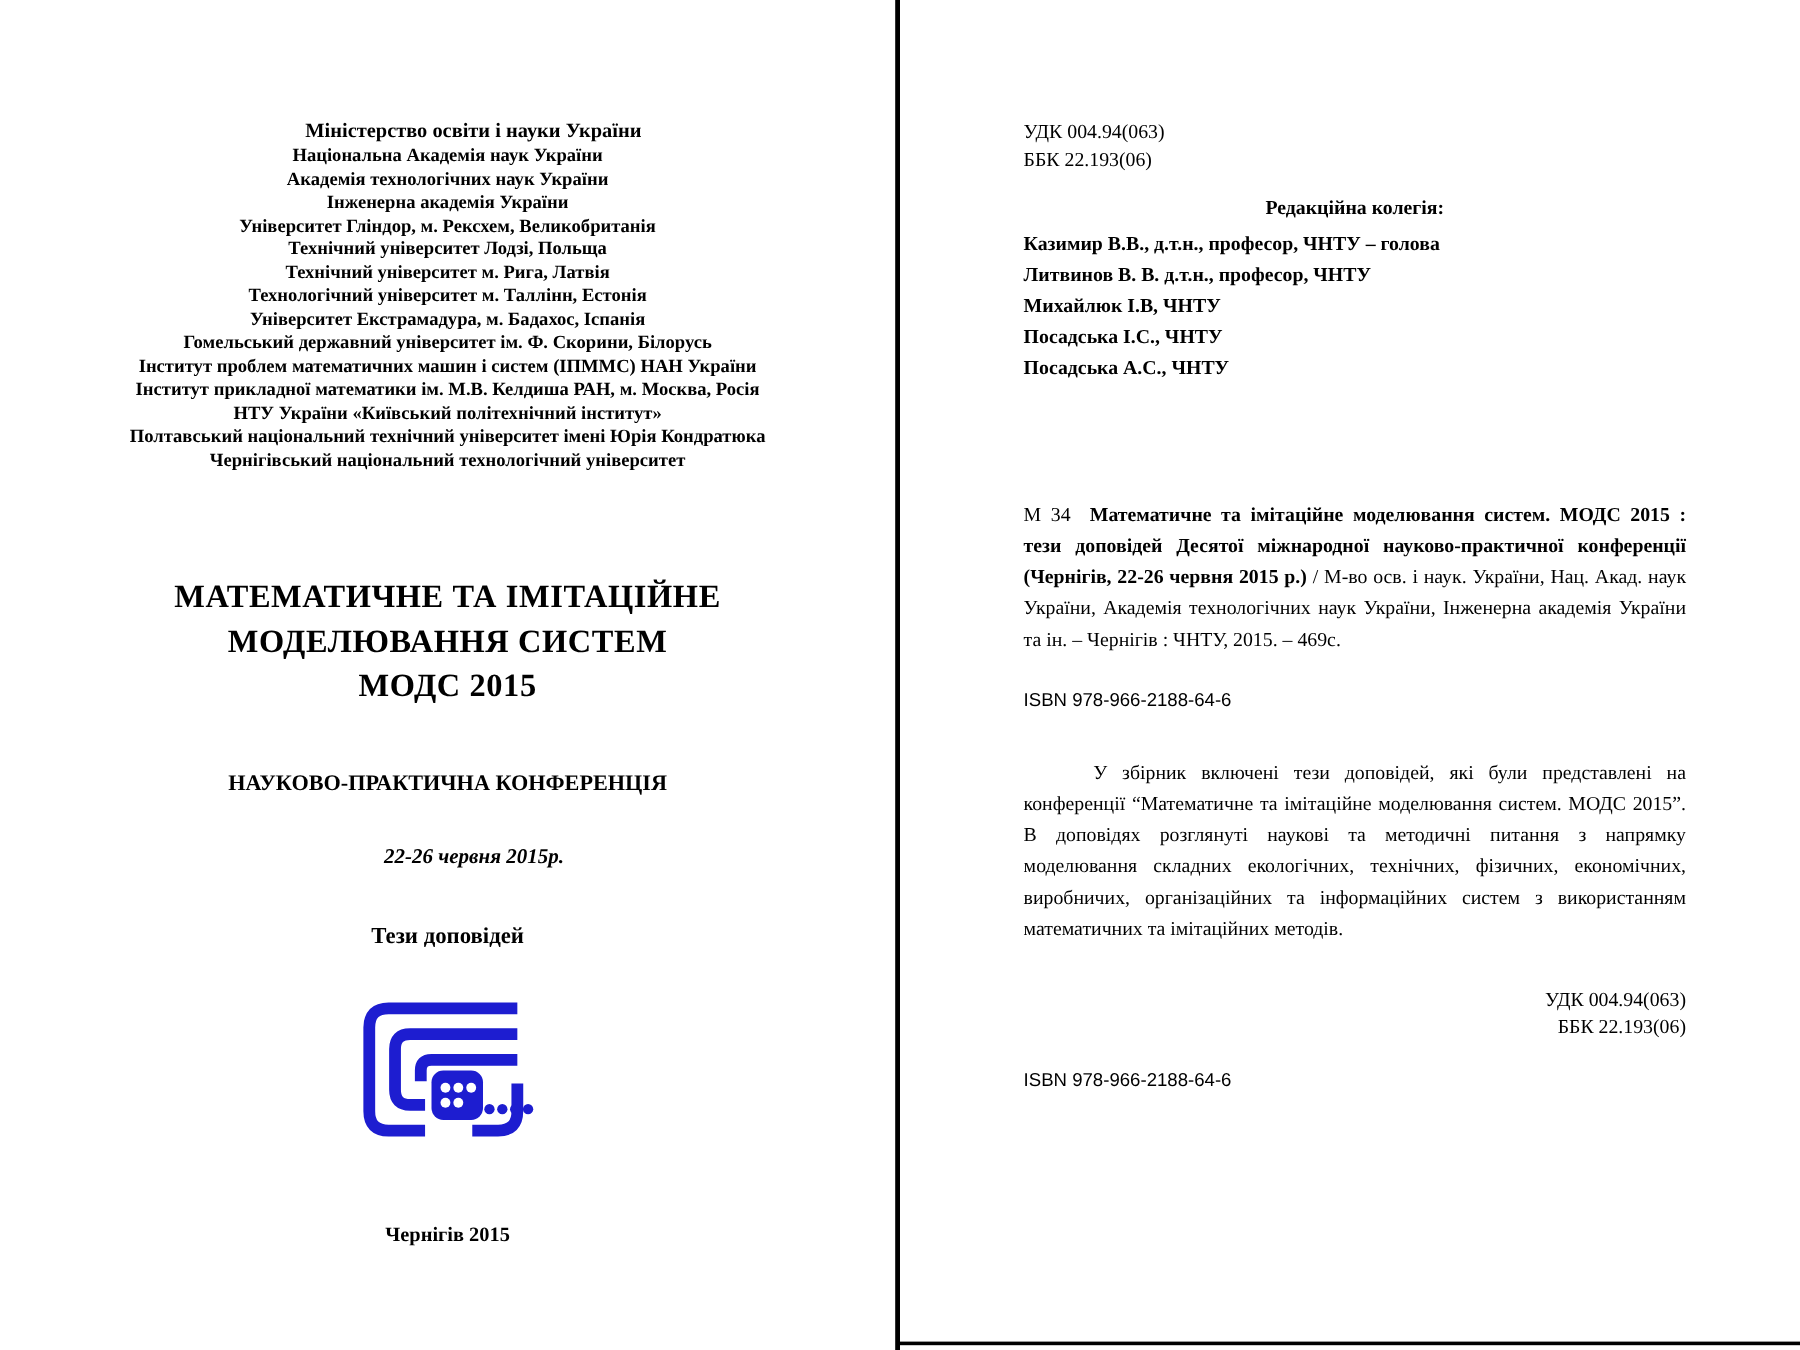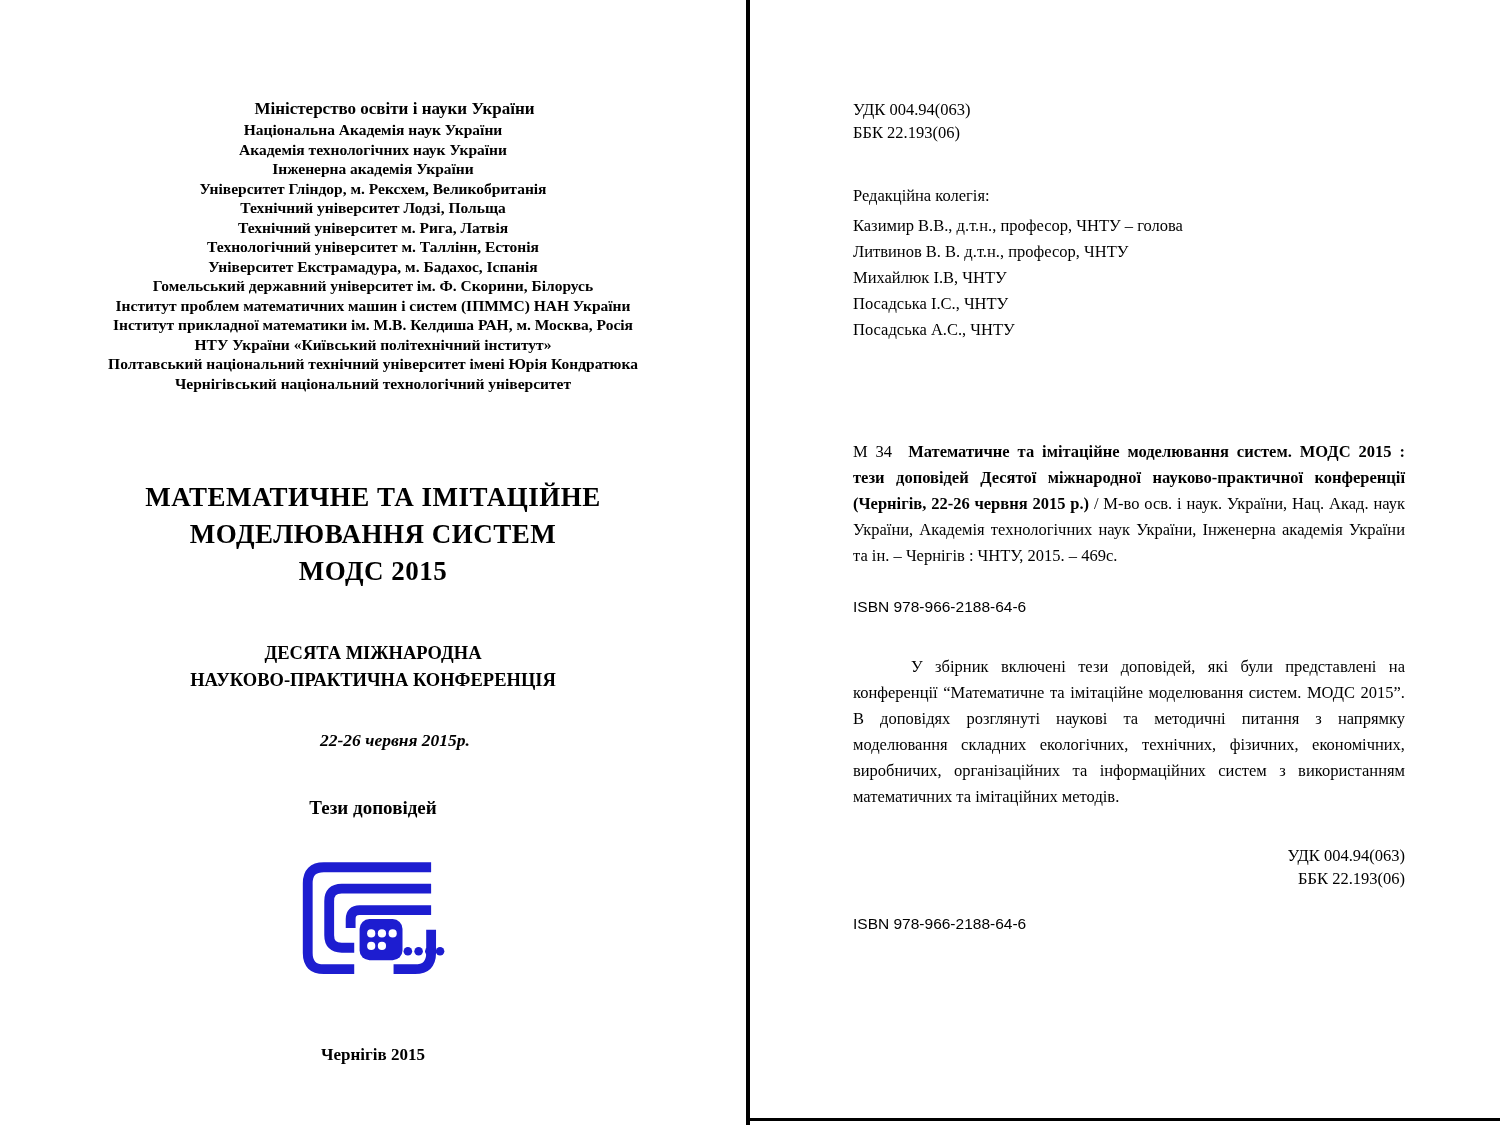--- a/index.html
+++ b/index.html
@@ -25,22 +25,22 @@
   .dates { margin-top: 36px; font-size: 17.5px; font-weight: bold; font-style: italic; padding-left: 44px; }
   .theses { margin-top: 46px; font-size: 19px; font-weight: bold; }
   .logo-wrap { margin-top: 26px; }
   .logo-wrap svg { width: 152px; height: 150px; }
   .city-year { margin-top: 46px; font-size: 17px; font-weight: bold; }
 
   
   .rp { font-size: 16.5px; line-height: 23px; }
   .codes-top { line-height: 23px; }
   .print-note { margin-top: 30px; text-align: justify; line-height: 26px; max-width: 552px; }
-  .ed-heading { margin-top: 40px; font-weight: normal; text-align: left; max-width: 552px; }
-  .editors { margin-top: 6px; line-height: 26px; }
+  .ed-heading { margin-top: 17px; font-weight: bold; text-align: center; max-width: 552px; }
+  .editors { margin-top: 6px; line-height: 26px; font-weight: bold; }
   .catalog { margin-top: 96px; text-align: justify; line-height: 26px; max-width: 556px; }
   .catalog .code { margin-right: 16px; }
   .catalog .cat-bold { font-weight: bold; }
   .isbn { margin-top: 26px; font-family: "Liberation Sans", sans-serif; font-size: 15.5px; }
   .abstract { margin-top: 36px; text-align: justify; line-height: 26px; max-width: 556px; text-indent: 58px; }
   .codes-bottom { margin-top: 34px; text-align: right; line-height: 23px; max-width: 556px; }
   .isbn2 { margin-top: 22px; font-family: "Liberation Sans", sans-serif; font-size: 15.5px; }
 </style>
 </head>
 <body>
@@ -66,21 +66,20 @@
       <div class="inst-line">Чернігівський національний технологічний університет</div>
     </div>
 
     <div class="main-title">
       <div>МАТЕМАТИЧНЕ ТА ІМІТАЦІЙНЕ</div>
       <div>МОДЕЛЮВАННЯ СИСТЕМ</div>
       <div>МОДС 2015</div>
     </div>
 
     <div class="subtitle">
-      <div>ДЕСЯТА МІЖНАРОДНА</div>
       <div>НАУКОВО-ПРАКТИЧНА КОНФЕРЕНЦІЯ</div>
     </div>
 
     <div class="dates">22-26 червня 2015р.</div>
     <div class="theses">Тези доповідей</div>
 
     <div class="logo-wrap">
       <svg viewBox="0 0 170 150">
         <g fill="none" stroke="var(--logo-blue,#1d1dd0)" stroke-width="11">
           <path d="M150 16 H30 Q12 16 12 34 V112 Q12 130 30 130 H64"></path>

